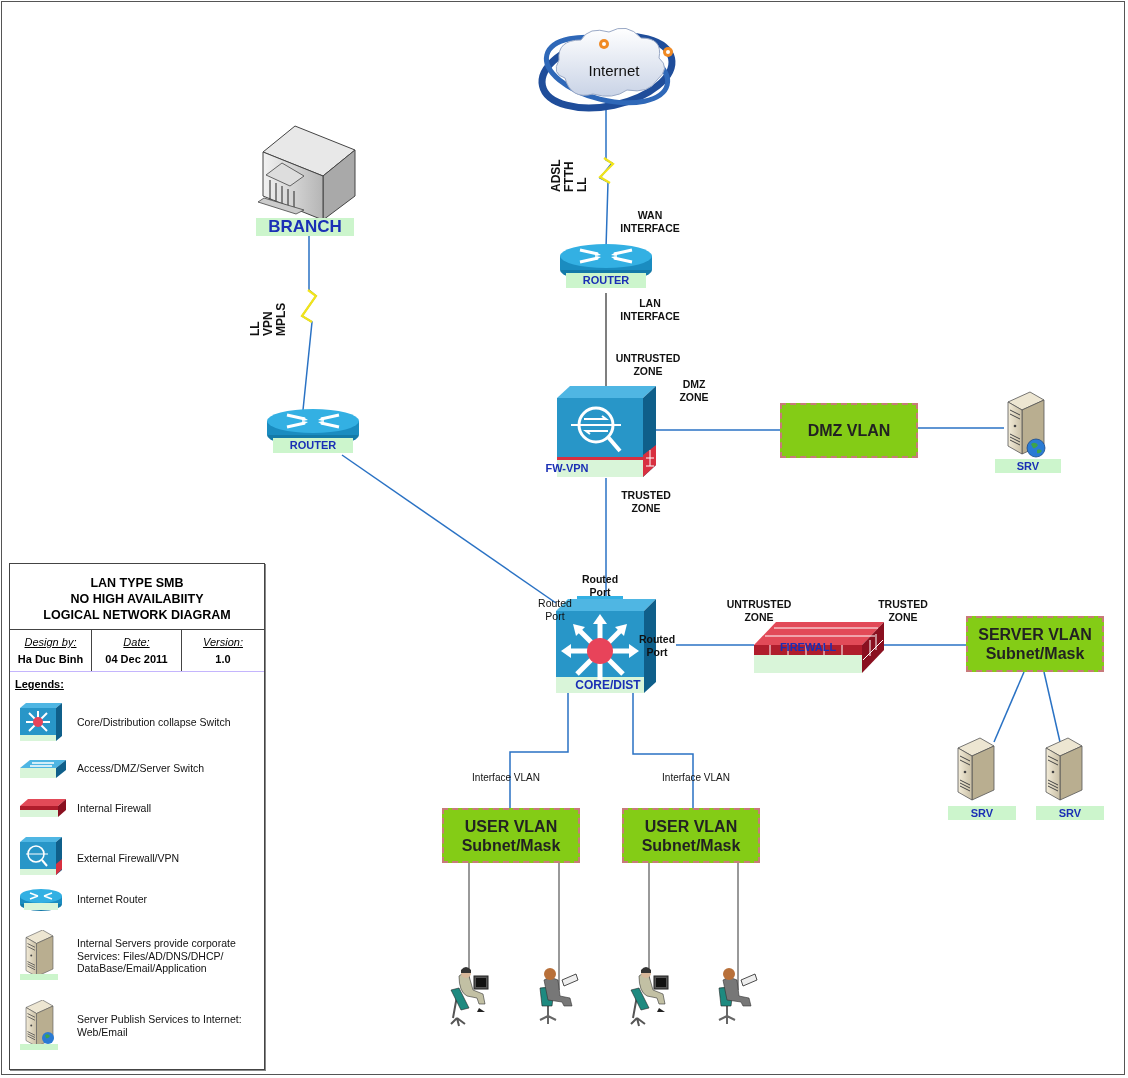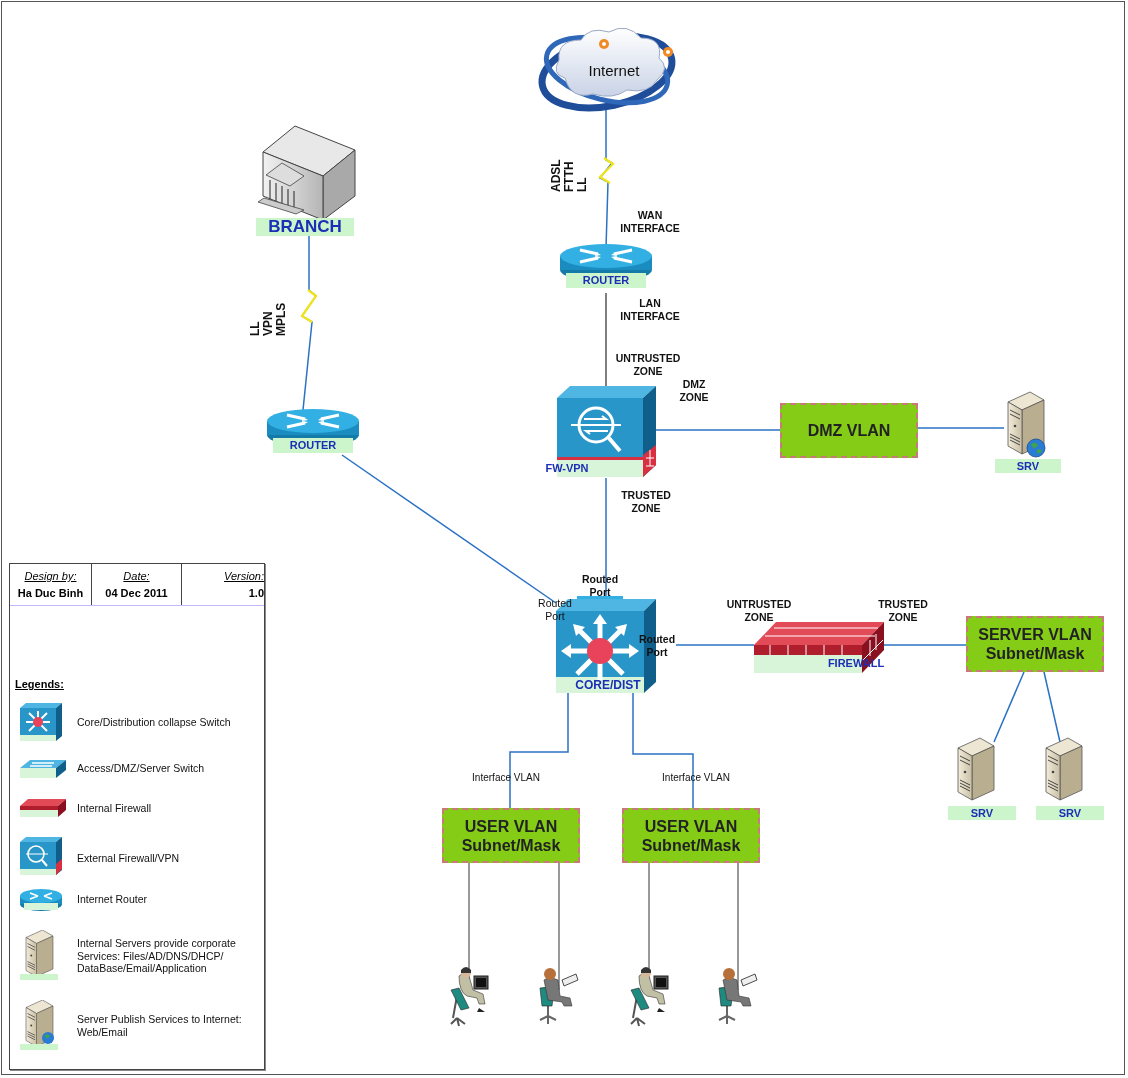--- a/index.html
+++ b/index.html
@@ -206,21 +206,21 @@
   </g>
 </svg>
 
 <div class="lbl norm" style="left:574px;top:62px;width:80px;font-size:15px;line-height:18px;color:#111;">Internet</div>
 
 <div class="devtag" style="left:256px;top:218px;width:98px;height:18px;font-size:17px;line-height:18px;">BRANCH</div>
 <div class="devtag" style="left:566px;top:273px;width:80px;height:15px;">ROUTER</div>
 <div class="devtag" style="left:273px;top:438px;width:80px;height:15px;">ROUTER</div>
 <div class="devtag" style="left:524px;top:461px;width:86px;height:16px;background:transparent;">FW-VPN</div>
 <div class="devtag" style="left:556px;top:678px;width:104px;height:15px;background:transparent;font-size:12px;">CORE/DIST</div>
-<div class="devtag" style="left:754px;top:656px;width:108px;height:28px;background:transparent;margin-left:48px;">FIREWALL</div>
+<div class="devtag" style="left:754px;top:640px;width:108px;height:28px;background:transparent;">FIREWALL</div>
 <div class="devtag" style="left:995px;top:459px;width:66px;height:14px;">SRV</div>
 <div class="devtag" style="left:948px;top:806px;width:68px;height:14px;">SRV</div>
 <div class="devtag" style="left:1036px;top:806px;width:68px;height:14px;">SRV</div>
 
 <div class="vlan" style="left:780px;top:403px;width:138px;height:55px;">DMZ VLAN</div>
 <div class="vlan" style="left:966px;top:616px;width:138px;height:56px;">SERVER VLAN
 Subnet/Mask</div>
 <div class="vlan" style="left:442px;top:808px;width:138px;height:55px;">USER VLAN
 Subnet/Mask</div>
 <div class="vlan" style="left:622px;top:808px;width:138px;height:55px;">USER VLAN
@@ -250,30 +250,35 @@
 <div class="lbl" style="left:634px;top:633px;width:46px;">Routed
 Port</div>
 <div class="lbl" style="left:720px;top:598px;width:78px;">UNTRUSTED
 ZONE</div>
 <div class="lbl" style="left:868px;top:598px;width:70px;">TRUSTED
 ZONE</div>
 <div class="lbl norm" style="left:456px;top:771px;width:100px;font-size:10px;">Interface VLAN</div>
 <div class="lbl norm" style="left:646px;top:771px;width:100px;font-size:10px;">Interface VLAN</div>
 
 <div class="legend">
+  <div class="title">
+    <span id="titleLines">LAN TYPE SMB
+NO HIGH AVAILABIITY
+LOGICAL NETWORK DIAGRAM</span>
+  </div>
   <div class="meta">
     <div style="width:81px;">
       <span class="k">Design by:</span>
       <span class="v">Ha Duc Binh</span>
     </div>
     <div style="width:89px;">
       <span class="k">Date:</span>
       <span class="v">04 Dec 2011</span>
     </div>
-    <div style="flex:1;align-items:flex-end;">
+    <div style="flex:1;">
       <span class="k">Version:</span>
       <span class="v">1.0</span>
     </div>
   </div>
   <div class="lg-head">Legends:</div>
 
   <div class="lg-item" style="top:138px;">
     <svg width="50" height="40" style="position:absolute;left:8px;top:0;">
       <polygon points="2,6 8,1 44,1 38,6" fill="#4fb6e3"></polygon>
         <polygon points="38,6 44,1 44,34 38,39" fill="#0f5f8a"></polygon>

